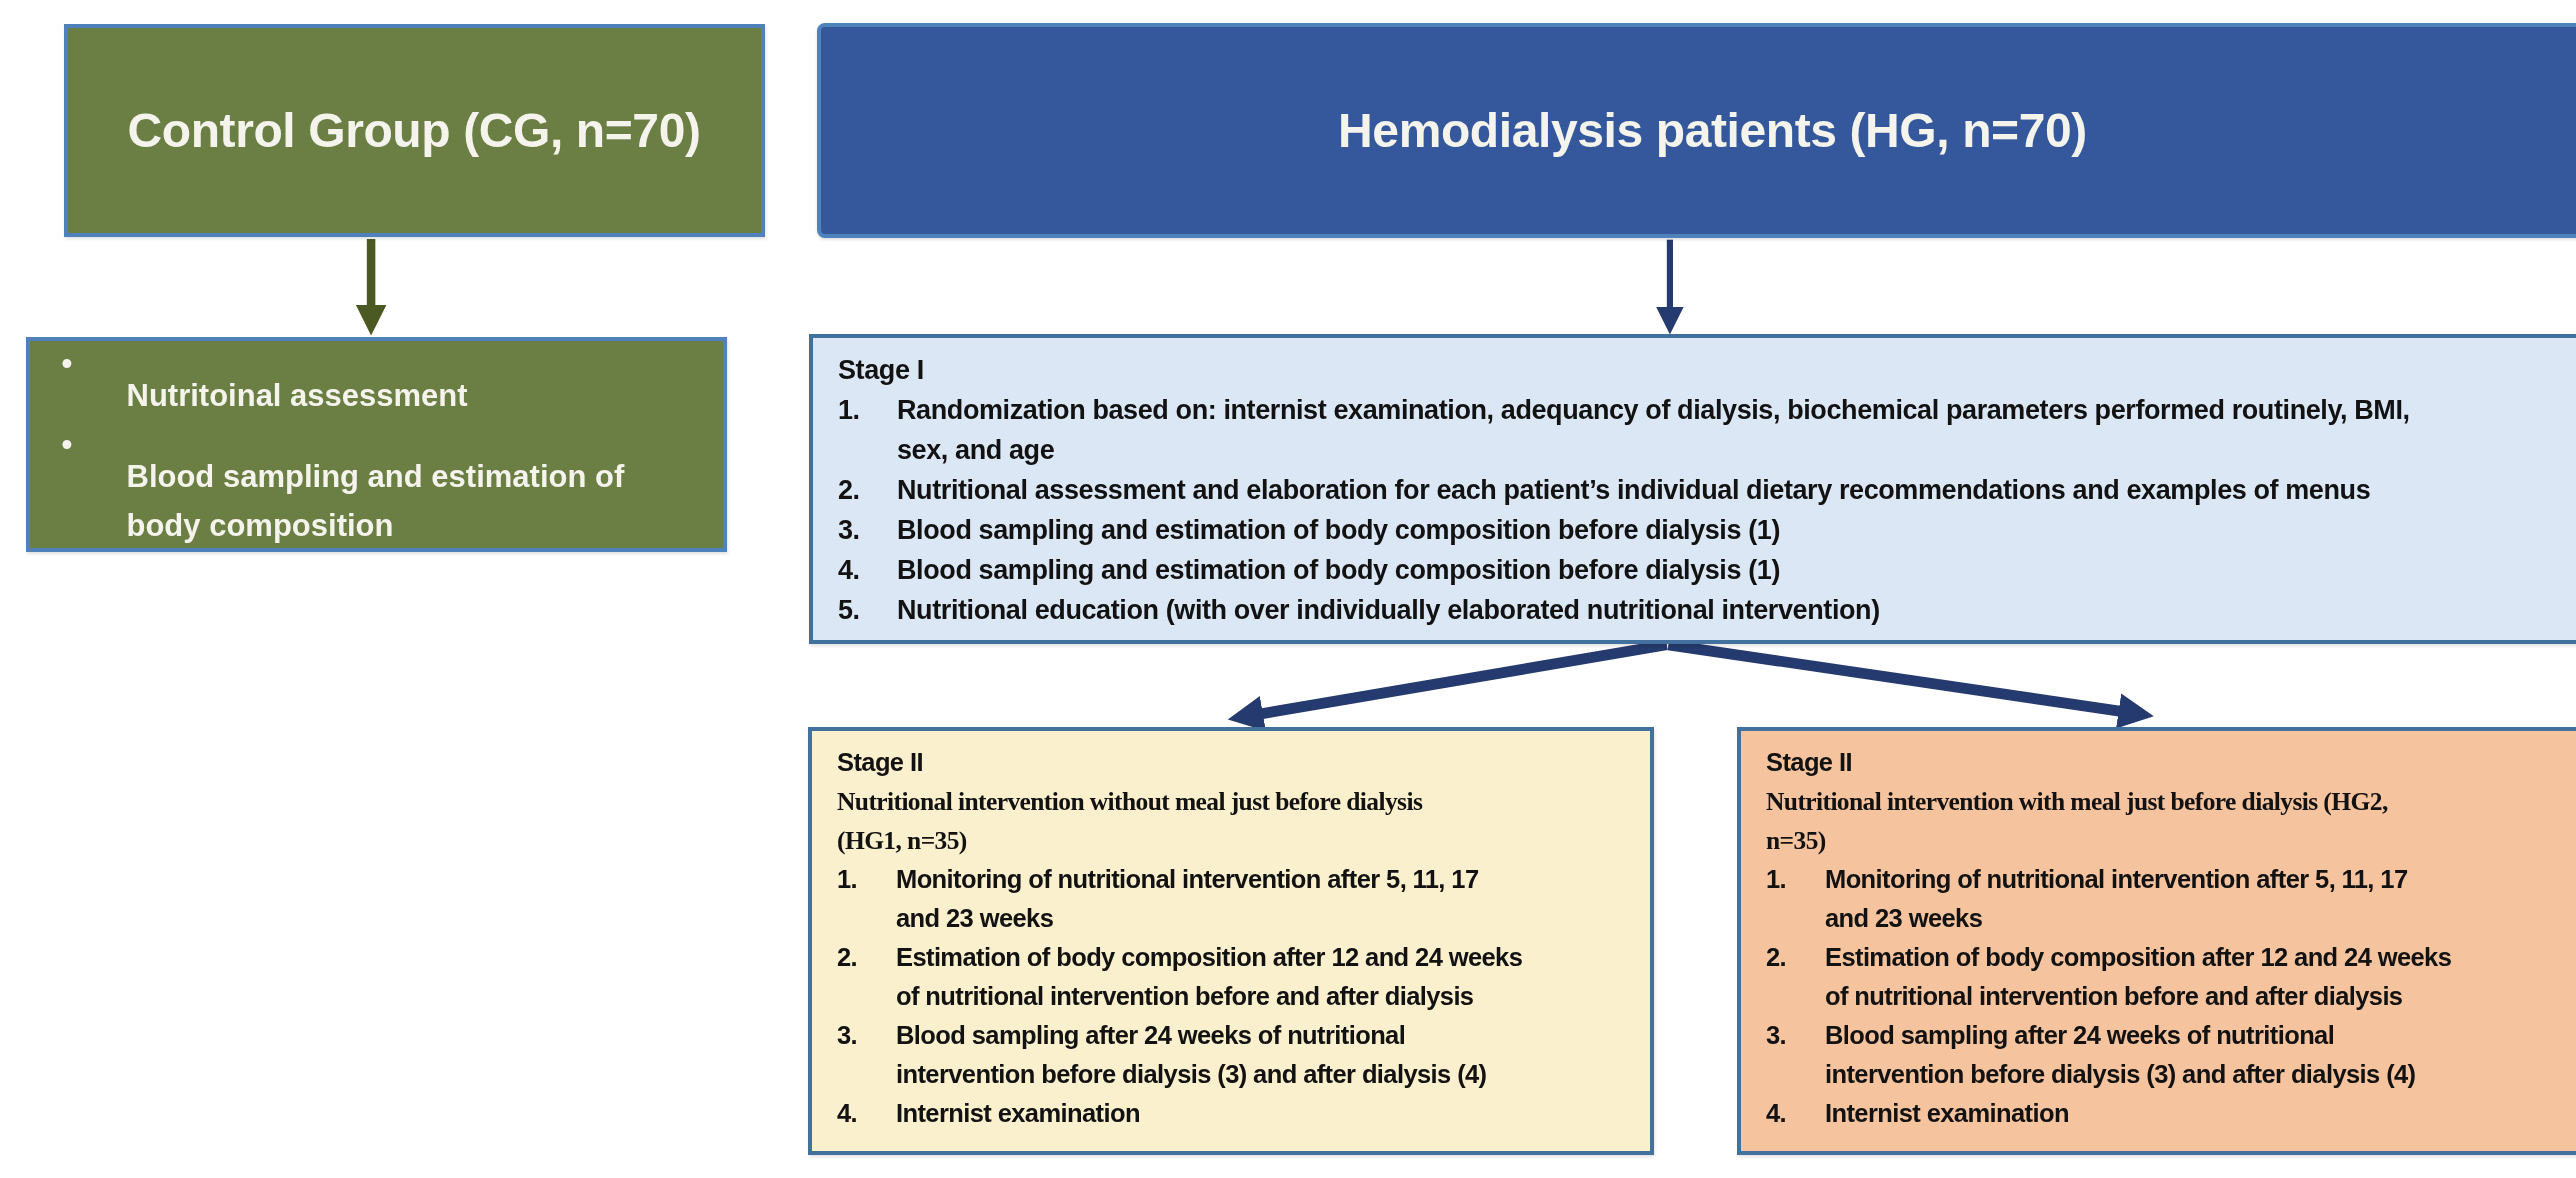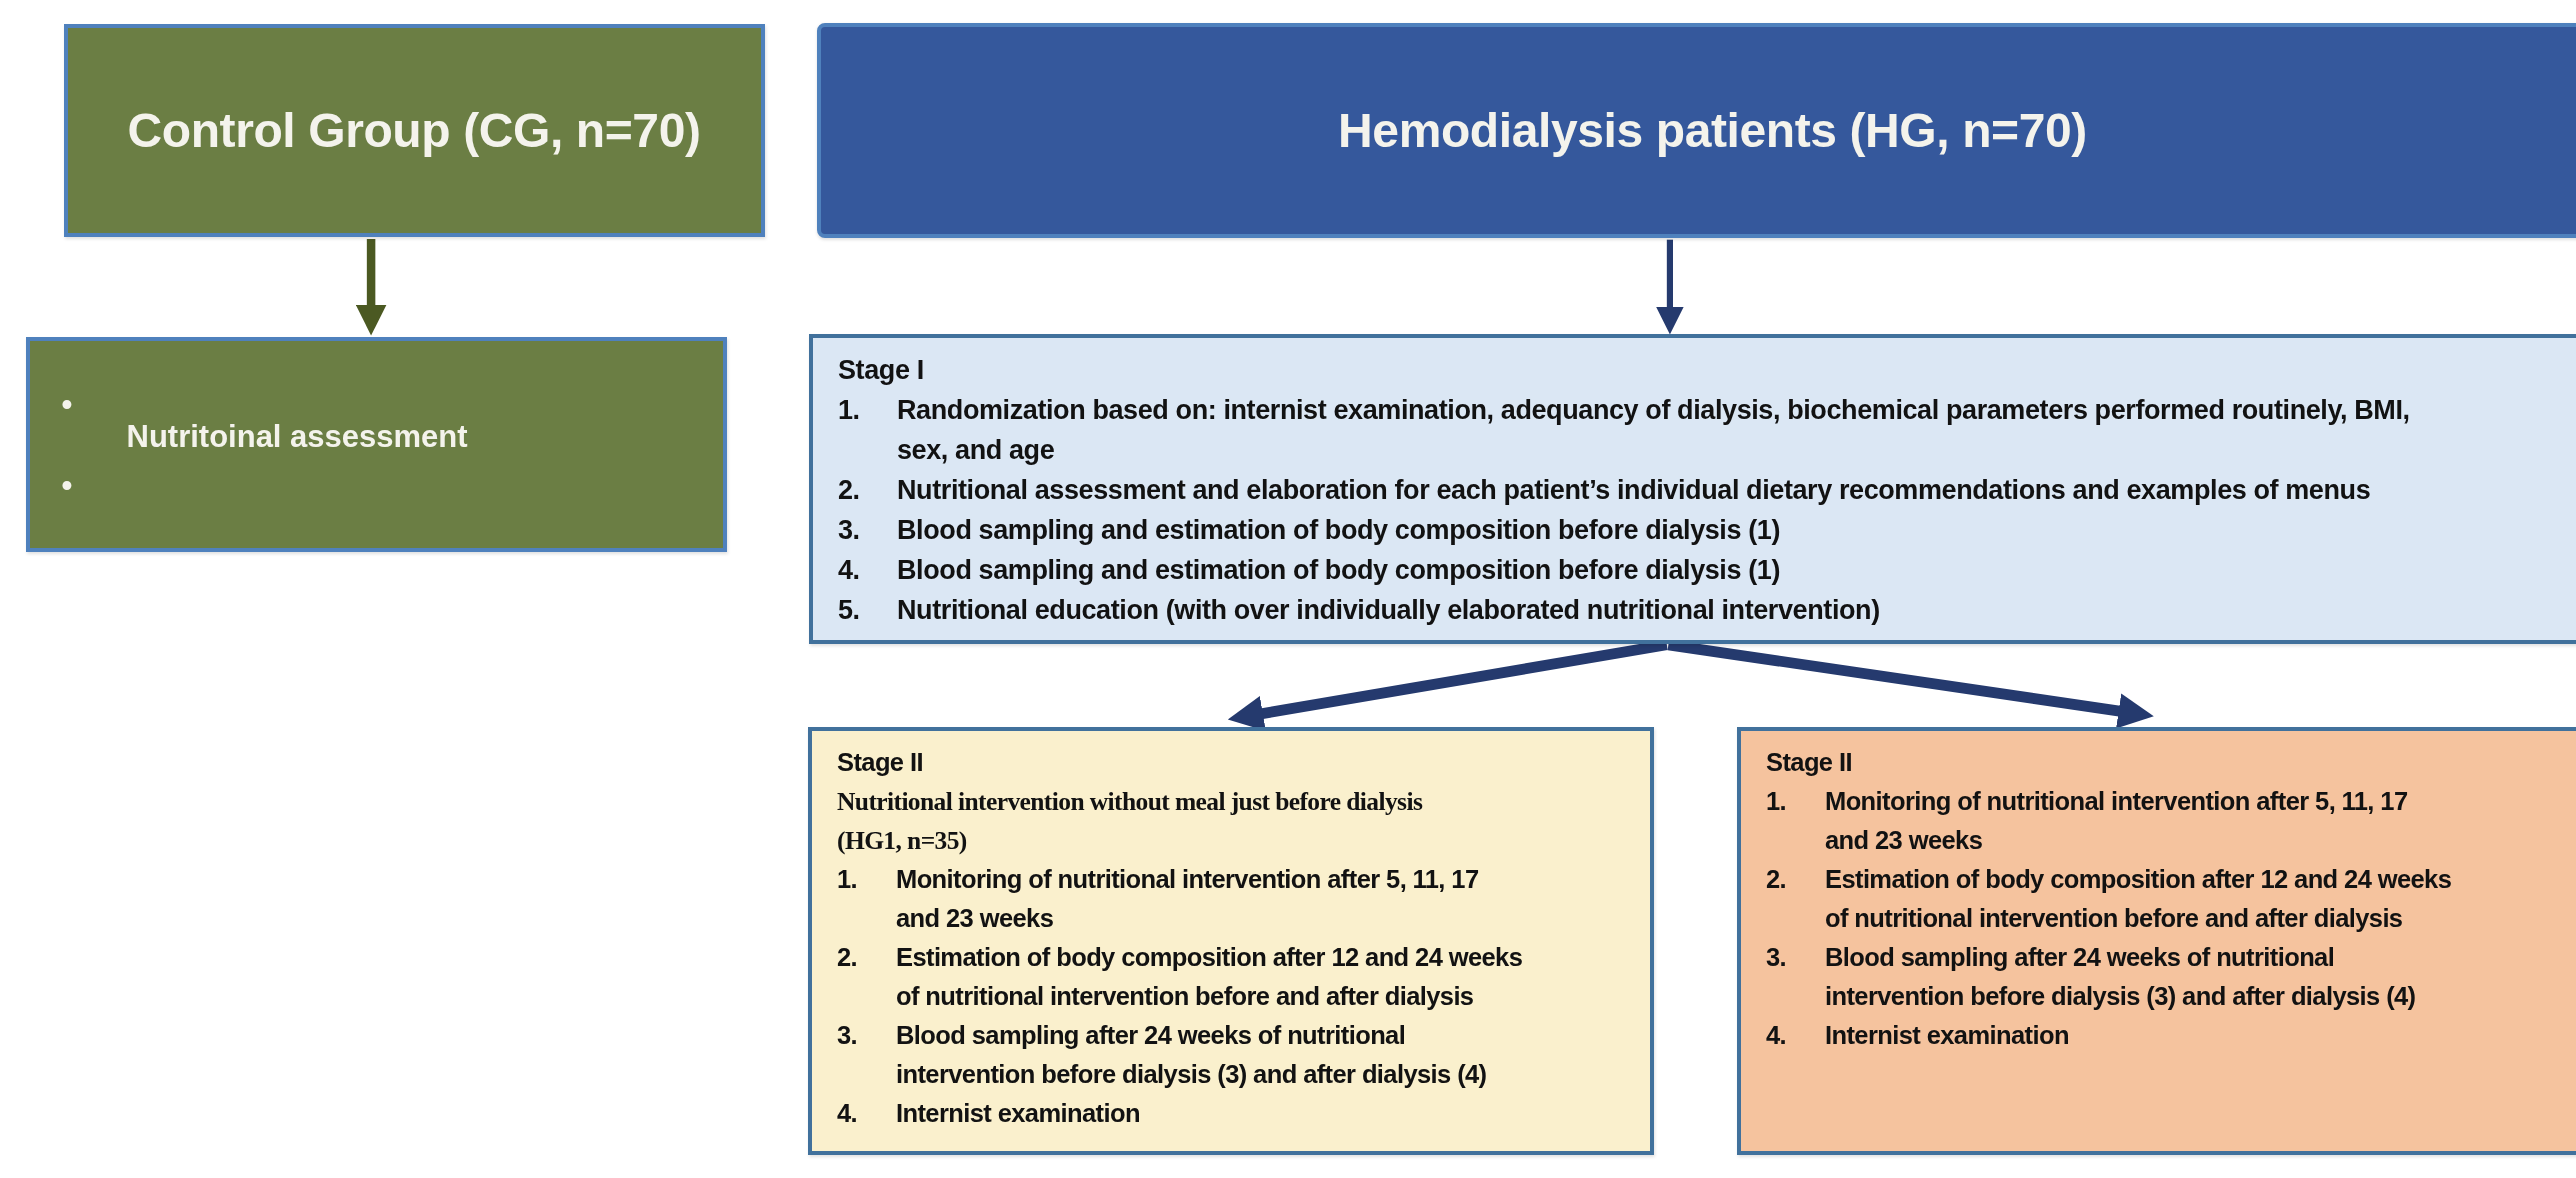--- a/index.html
+++ b/index.html
@@ -75,20 +75,22 @@
 
   <div class="box" id="tasks-box">
 
       <div class="bullet-row">
         <span class="bullet">•</span>
         <span class="bullet-text">Nutritoinal assessment</span>
       </div>
 
       <div class="bullet-row">
         <span class="bullet">•</span>
+        <span class="bullet-text">Blood sampling and estimation of
+body composition</span>
       </div>
     </div>
 
   <div class="box stage" id="stage1">
     <span class="stage-head">Stage I</span>
     <div>
 
         <div class="item">
           <span class="num">1.</span>
           <span class="txt">Randomization based on: internist examination, adequancy of dialysis, biochemical parameters performed routinely, BMI,
@@ -143,20 +145,22 @@
 
         <div class="item">
           <span class="num">4.</span>
           <span class="txt">Internist examination</span>
         </div>
       </div>
   </div>
 
   <div class="box stage" id="stage2-right">
     <span class="stage-head">Stage II</span>
+    <span class="stage-head subtitle">Nutritional intervention with meal just before dialysis (HG2,
+n=35)</span>
     <div>
 
         <div class="item">
           <span class="num">1.</span>
           <span class="txt">Monitoring of nutritional intervention after 5, 11, 17
 and 23 weeks</span>
         </div>
 
         <div class="item">
           <span class="num">2.</span>

